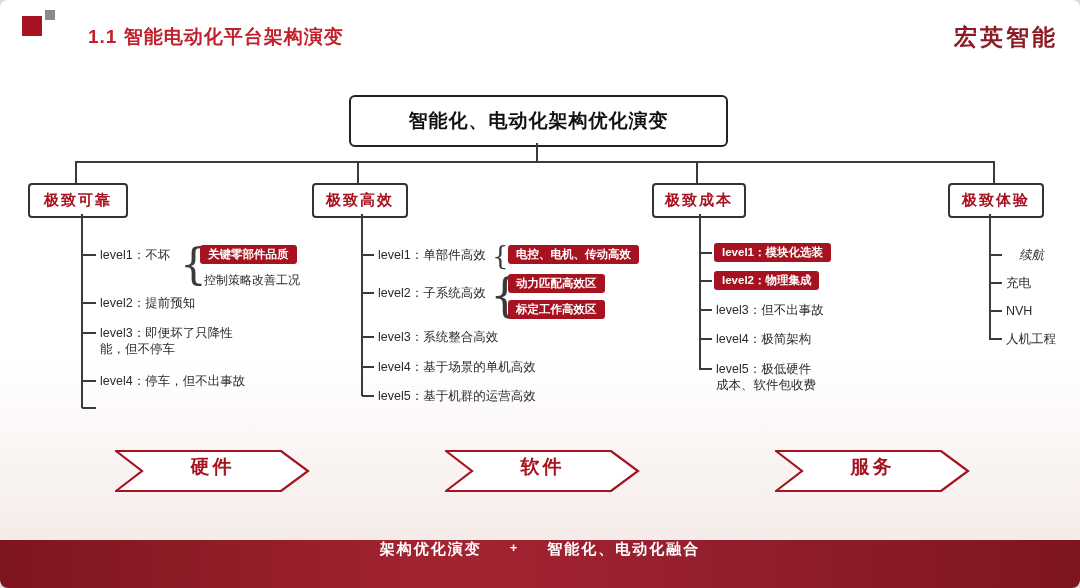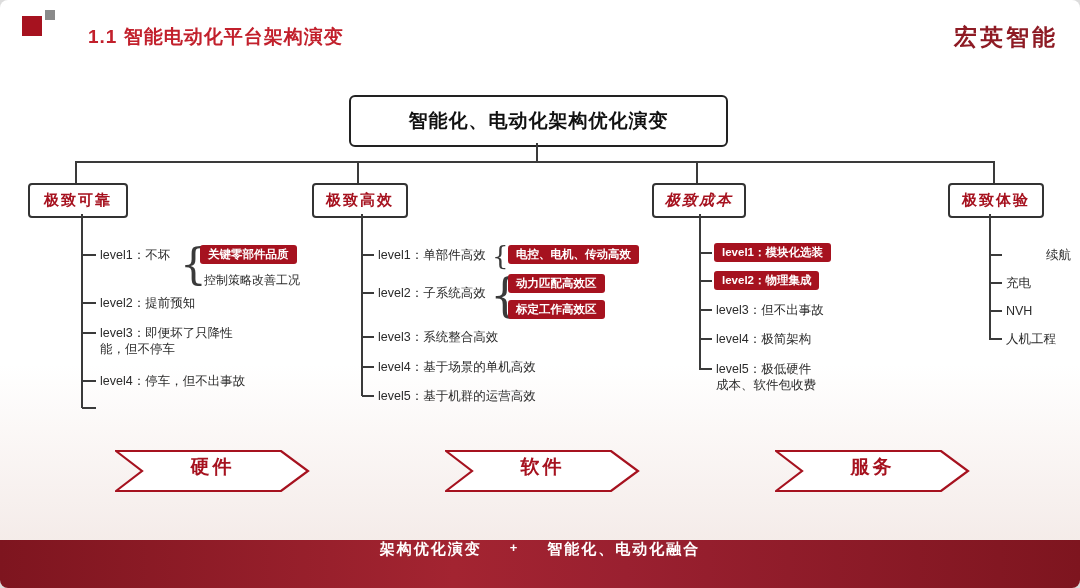--- a/index.html
+++ b/index.html
@@ -58,21 +58,21 @@
 
   <div class="abs vline" style="left:536px;top:143px;height:20px;"></div>
   <div class="abs hline" style="left:75px;top:161px;width:920px;"></div>
   <div class="abs vline" style="left:75px;top:161px;height:23px;"></div>
   <div class="abs vline" style="left:357px;top:161px;height:23px;"></div>
   <div class="abs vline" style="left:696px;top:161px;height:23px;"></div>
   <div class="abs vline" style="left:993px;top:161px;height:23px;"></div>
 
   <div class="abs box-branch" style="left:28px;top:183px;width:96px;height:31px;">极致可靠</div>
   <div class="abs box-branch" style="left:312px;top:183px;width:92px;height:31px;">极致高效</div>
-  <div class="abs box-branch" style="left:652px;top:183px;width:90px;height:31px;font-style:italic;">极致成本</div>
+  <div class="abs box-branch" style="left:652px;top:183px;width:90px;height:31px;">极致成本</div>
   <div class="abs box-branch" style="left:948px;top:183px;width:92px;height:31px;">极致体验</div>
 
   <div class="abs vline" style="left:81px;top:214px;height:194px;"></div>
   <div class="abs tick" style="left:82px;top:254px;width:14px;"></div>
   <div class="abs tick" style="left:82px;top:302px;width:14px;"></div>
   <div class="abs tick" style="left:82px;top:332px;width:14px;"></div>
   <div class="abs tick" style="left:82px;top:380px;width:14px;"></div>
   <div class="abs tick" style="left:82px;top:407px;width:14px;"></div>
 
   <div class="abs item" style="left:100px;top:247px;">level1：不坏</div>
@@ -115,21 +115,21 @@
   <div class="abs item" style="left:716px;top:331px;">level4：极简架构</div>
   <div class="abs item" style="left:716px;top:361px;">level5：极低硬件
 成本、软件包收费</div>
 
   <div class="abs vline" style="left:989px;top:214px;height:126px;"></div>
   <div class="abs tick" style="left:990px;top:254px;width:12px;"></div>
   <div class="abs tick" style="left:990px;top:282px;width:12px;"></div>
   <div class="abs tick" style="left:990px;top:310px;width:12px;"></div>
   <div class="abs tick" style="left:990px;top:338px;width:12px;"></div>
 
-  <div class="abs item" style="left:1046px;top:247px;">续航</div>
+  <div class="abs item" style="left:1019px;top:247px;font-style:italic;">续航</div>
   <div class="abs item" style="left:1006px;top:275px;">充电</div>
   <div class="abs item" style="left:1006px;top:303px;">NVH</div>
   <div class="abs item" style="left:1006px;top:331px;">人机工程</div>
 
   <div class="abs banner" style="left:115px;top:450px;">
     <svg width="195" height="42" viewBox="0 0 195 42">
       <polygon points="1,1 166,1 193,21 166,41 1,41 27,21" fill="#ffffff" stroke="#A6121F" stroke-width="2.2"></polygon>
     </svg>
     <div class="lbl">硬件</div>
   </div>

